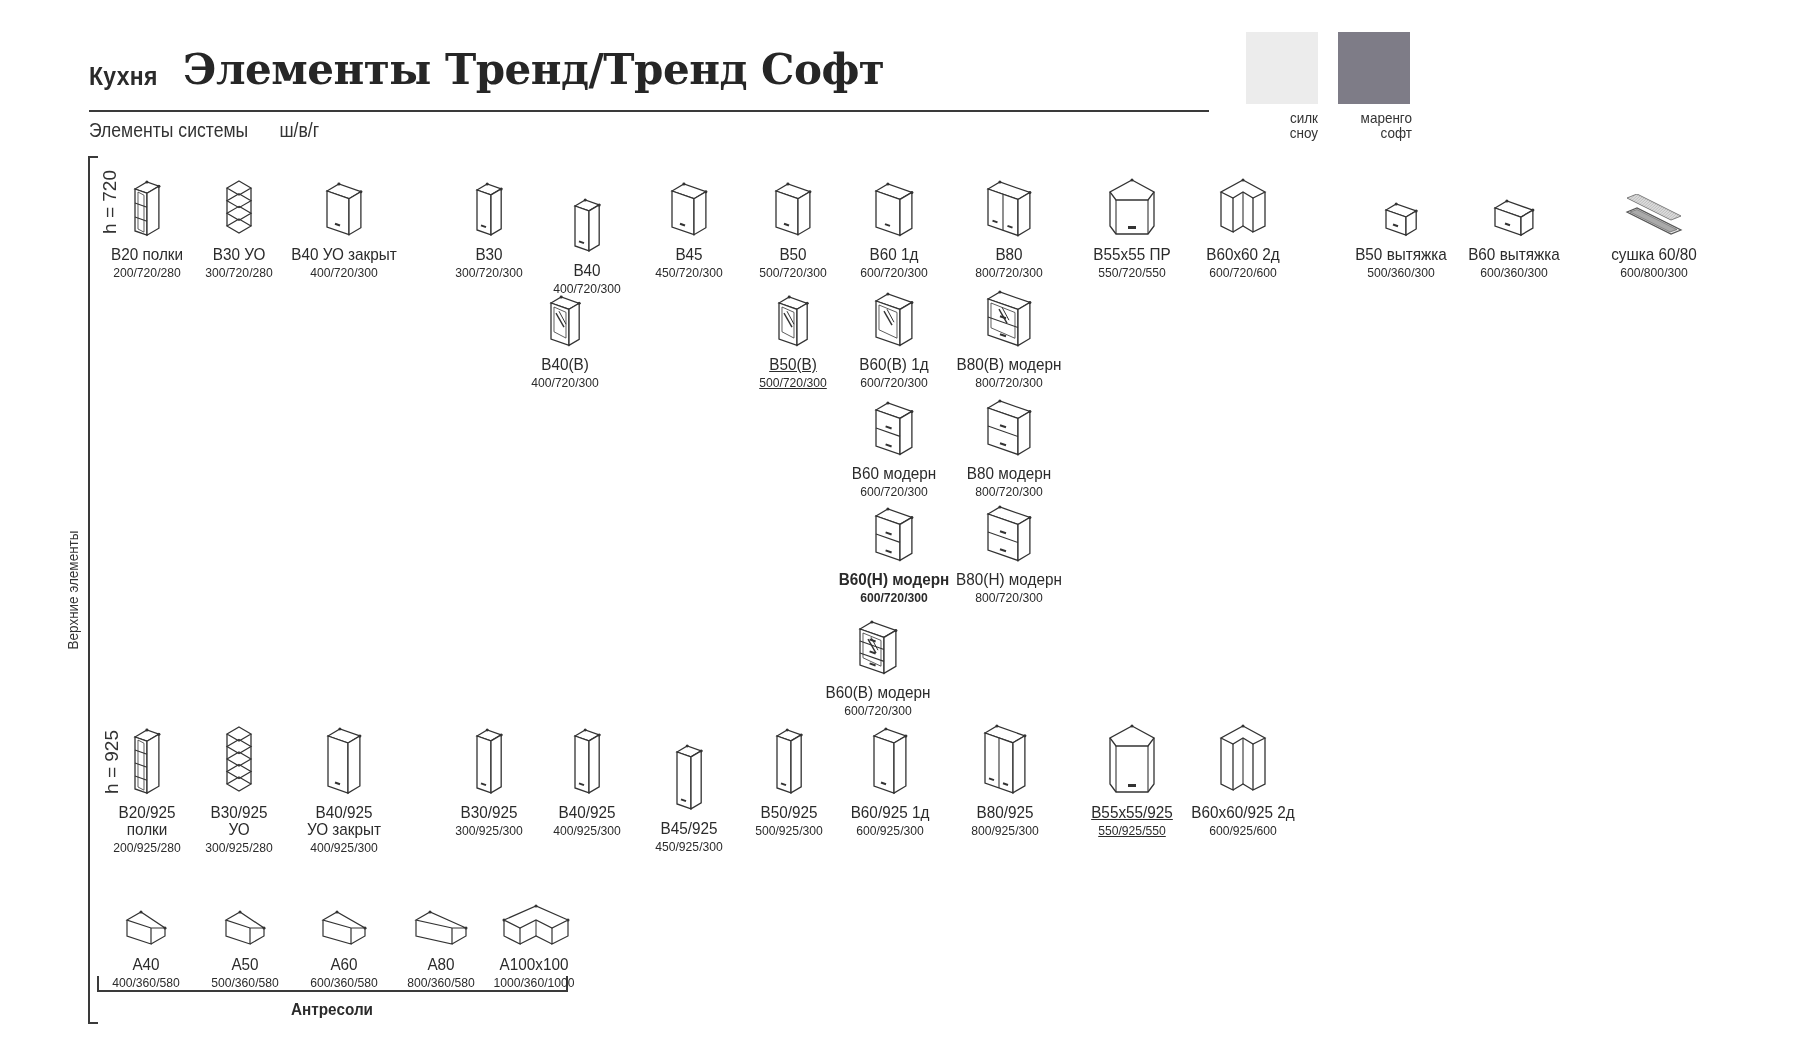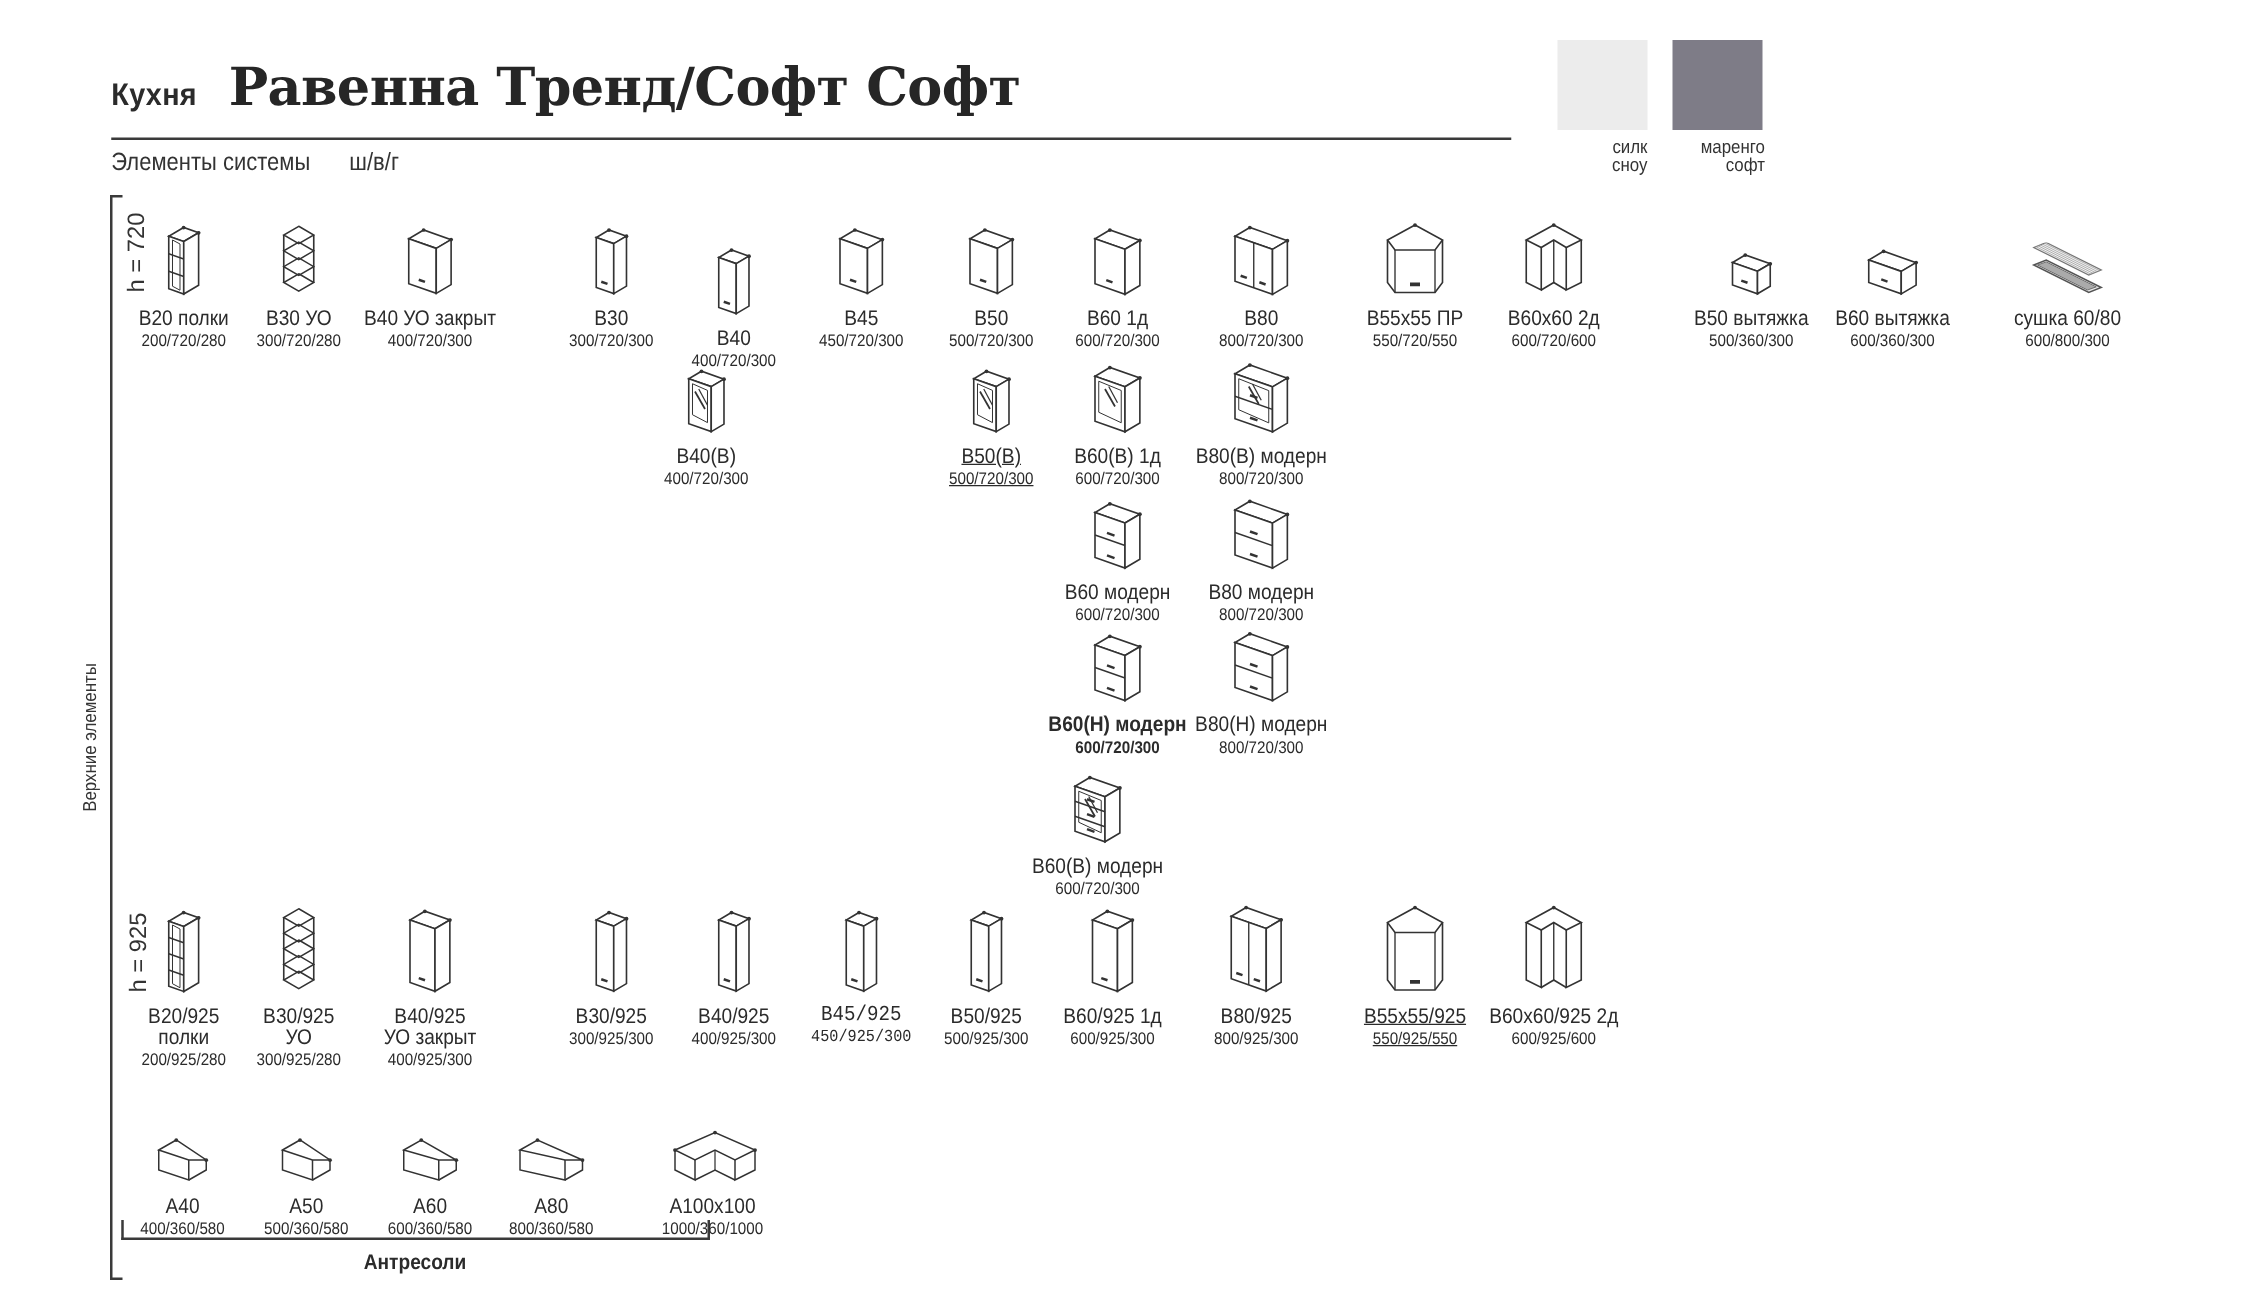--- a/index.html
+++ b/index.html
@@ -20,21 +20,21 @@
   .item .name { font-size:17px; line-height:17px; color:#2b2b2b; white-space:nowrap; transform:scaleX(0.9); }
   .item .dims { font-size:13.5px; line-height:15px; color:#2b2b2b; white-space:nowrap; transform:scaleX(0.9); }
   .icon-box { height:68px; display:flex; align-items:flex-end; justify-content:center; }
   .antr-bracket { left:97px; top:976px; width:467px; height:14px; border-left:2px solid #3a3a3a; border-right:2px solid #3a3a3a; border-bottom:2px solid #3a3a3a; }
   .antr-label { left:332px; top:1000px; transform:translateX(-50%) scaleX(0.9); font-size:17px; font-weight:bold; color:#2b2b2b; }
 </style>
 </head>
 <body>
 
 <div class="abs title-small">Кухня</div>
-<div class="abs title-big">Равенна Тренд/Софт Софт</div>
+<div class="abs title-big">Элементы Тренд/Тренд Софт</div>
 <div class="abs rule"></div>
 <div class="abs subtitle">
   <span>Элементы системы</span>
   <span class="units">ш/в/г</span>
 </div>
 
 <div class="abs swatch" id="sw0" style="left: 1246px; background: rgb(236, 236, 236);"></div>
 <div class="abs swatch-label" style="left:1228px; top:110px;">
   <div>силк</div>
   <div>сноу</div>
@@ -477,21 +477,21 @@
           <polygon points="3,9 17,13.899999999999999 17,65.9 3,61" fill="#fff" stroke="#333" stroke-width="1.3"></polygon>
           <polygon points="17,13.899999999999999 27.2,7.899999999999999 27.2,59.9 17,65.9" fill="#fff" stroke="#333" stroke-width="1.3"></polygon>
           <circle cx="13.2" cy="3" r="1.5" fill="#333"></circle>
           <circle cx="27.2" cy="7.899999999999999" r="1.5" fill="#333"></circle>
           <line x1="7" y1="56.4" x2="12" y2="58.150000000000006" stroke="#333" stroke-width="2"></line>
         </svg>
       </div>
       <div class="name" style="margin-top: 8px;">В40/925</div>
       <div class="dims" style="margin-top: 2px;">400/925/300</div>
     </div>
-    <div class="item" style="left: 689px; top: 728px; font-family: Liberation Mono, monospace;">
+    <div class="item" style="left: 689px; top: 744px;">
       <div class="icon-box">
         <svg width="30.2" height="68.9" viewBox="0 0 30.2 68.9">
           <polygon points="3,9 17,13.899999999999999 27.2,7.899999999999999 13.2,3" fill="#fff" stroke="#333" stroke-width="1.3"></polygon>
           <polygon points="3,9 17,13.899999999999999 17,65.9 3,61" fill="#fff" stroke="#333" stroke-width="1.3"></polygon>
           <polygon points="17,13.899999999999999 27.2,7.899999999999999 27.2,59.9 17,65.9" fill="#fff" stroke="#333" stroke-width="1.3"></polygon>
           <circle cx="13.2" cy="3" r="1.5" fill="#333"></circle>
           <circle cx="27.2" cy="7.899999999999999" r="1.5" fill="#333"></circle>
           <line x1="7" y1="56.4" x2="12" y2="58.150000000000006" stroke="#333" stroke-width="2"></line>
         </svg>
       </div>
@@ -615,21 +615,21 @@
           <polygon points="4,12 18,4 54,20 40,20" fill="#fff" stroke="#333" stroke-width="1.2"></polygon>
           <polyline points="4,12 4,28 40,36 40,20" fill="none" stroke="#333" stroke-width="1.2"></polyline>
           <polyline points="40,36 54,28 54,20" fill="none" stroke="#333" stroke-width="1.2"></polyline>
           <circle cx="18" cy="4" r="1.5" fill="#333"></circle>
           <circle cx="54" cy="20" r="1.5" fill="#333"></circle>
         </svg>
       </div>
       <div class="name" style="margin-top: 8px;">А80</div>
       <div class="dims" style="margin-top: 2px;">800/360/580</div>
     </div>
-    <div class="item" style="left: 570px; top: 880px;">
+    <div class="item" style="left: 534px; top: 880px;">
       <div class="icon-box">
         <svg width="80" height="46" viewBox="0 0 80 46">
           <polygon points="10,18 42,4 74,18 58,26 42,18 26,26" fill="#fff" stroke="#333" stroke-width="1.2"></polygon>
           <polyline points="10,18 10,34 26,42 26,26" fill="none" stroke="#333" stroke-width="1.2"></polyline>
           <polyline points="74,18 74,34 58,42 58,26" fill="none" stroke="#333" stroke-width="1.2"></polyline>
           <polyline points="26,42 42,34 58,42" fill="none" stroke="#333" stroke-width="1.2"></polyline>
           <line x1="42" y1="18" x2="42" y2="34" stroke="#333" stroke-width="1"></line>
           <circle cx="42" cy="4" r="1.5" fill="#333"></circle>
           <circle cx="74" cy="18" r="1.5" fill="#333"></circle>
           <circle cx="10" cy="18" r="1.5" fill="#333"></circle>

